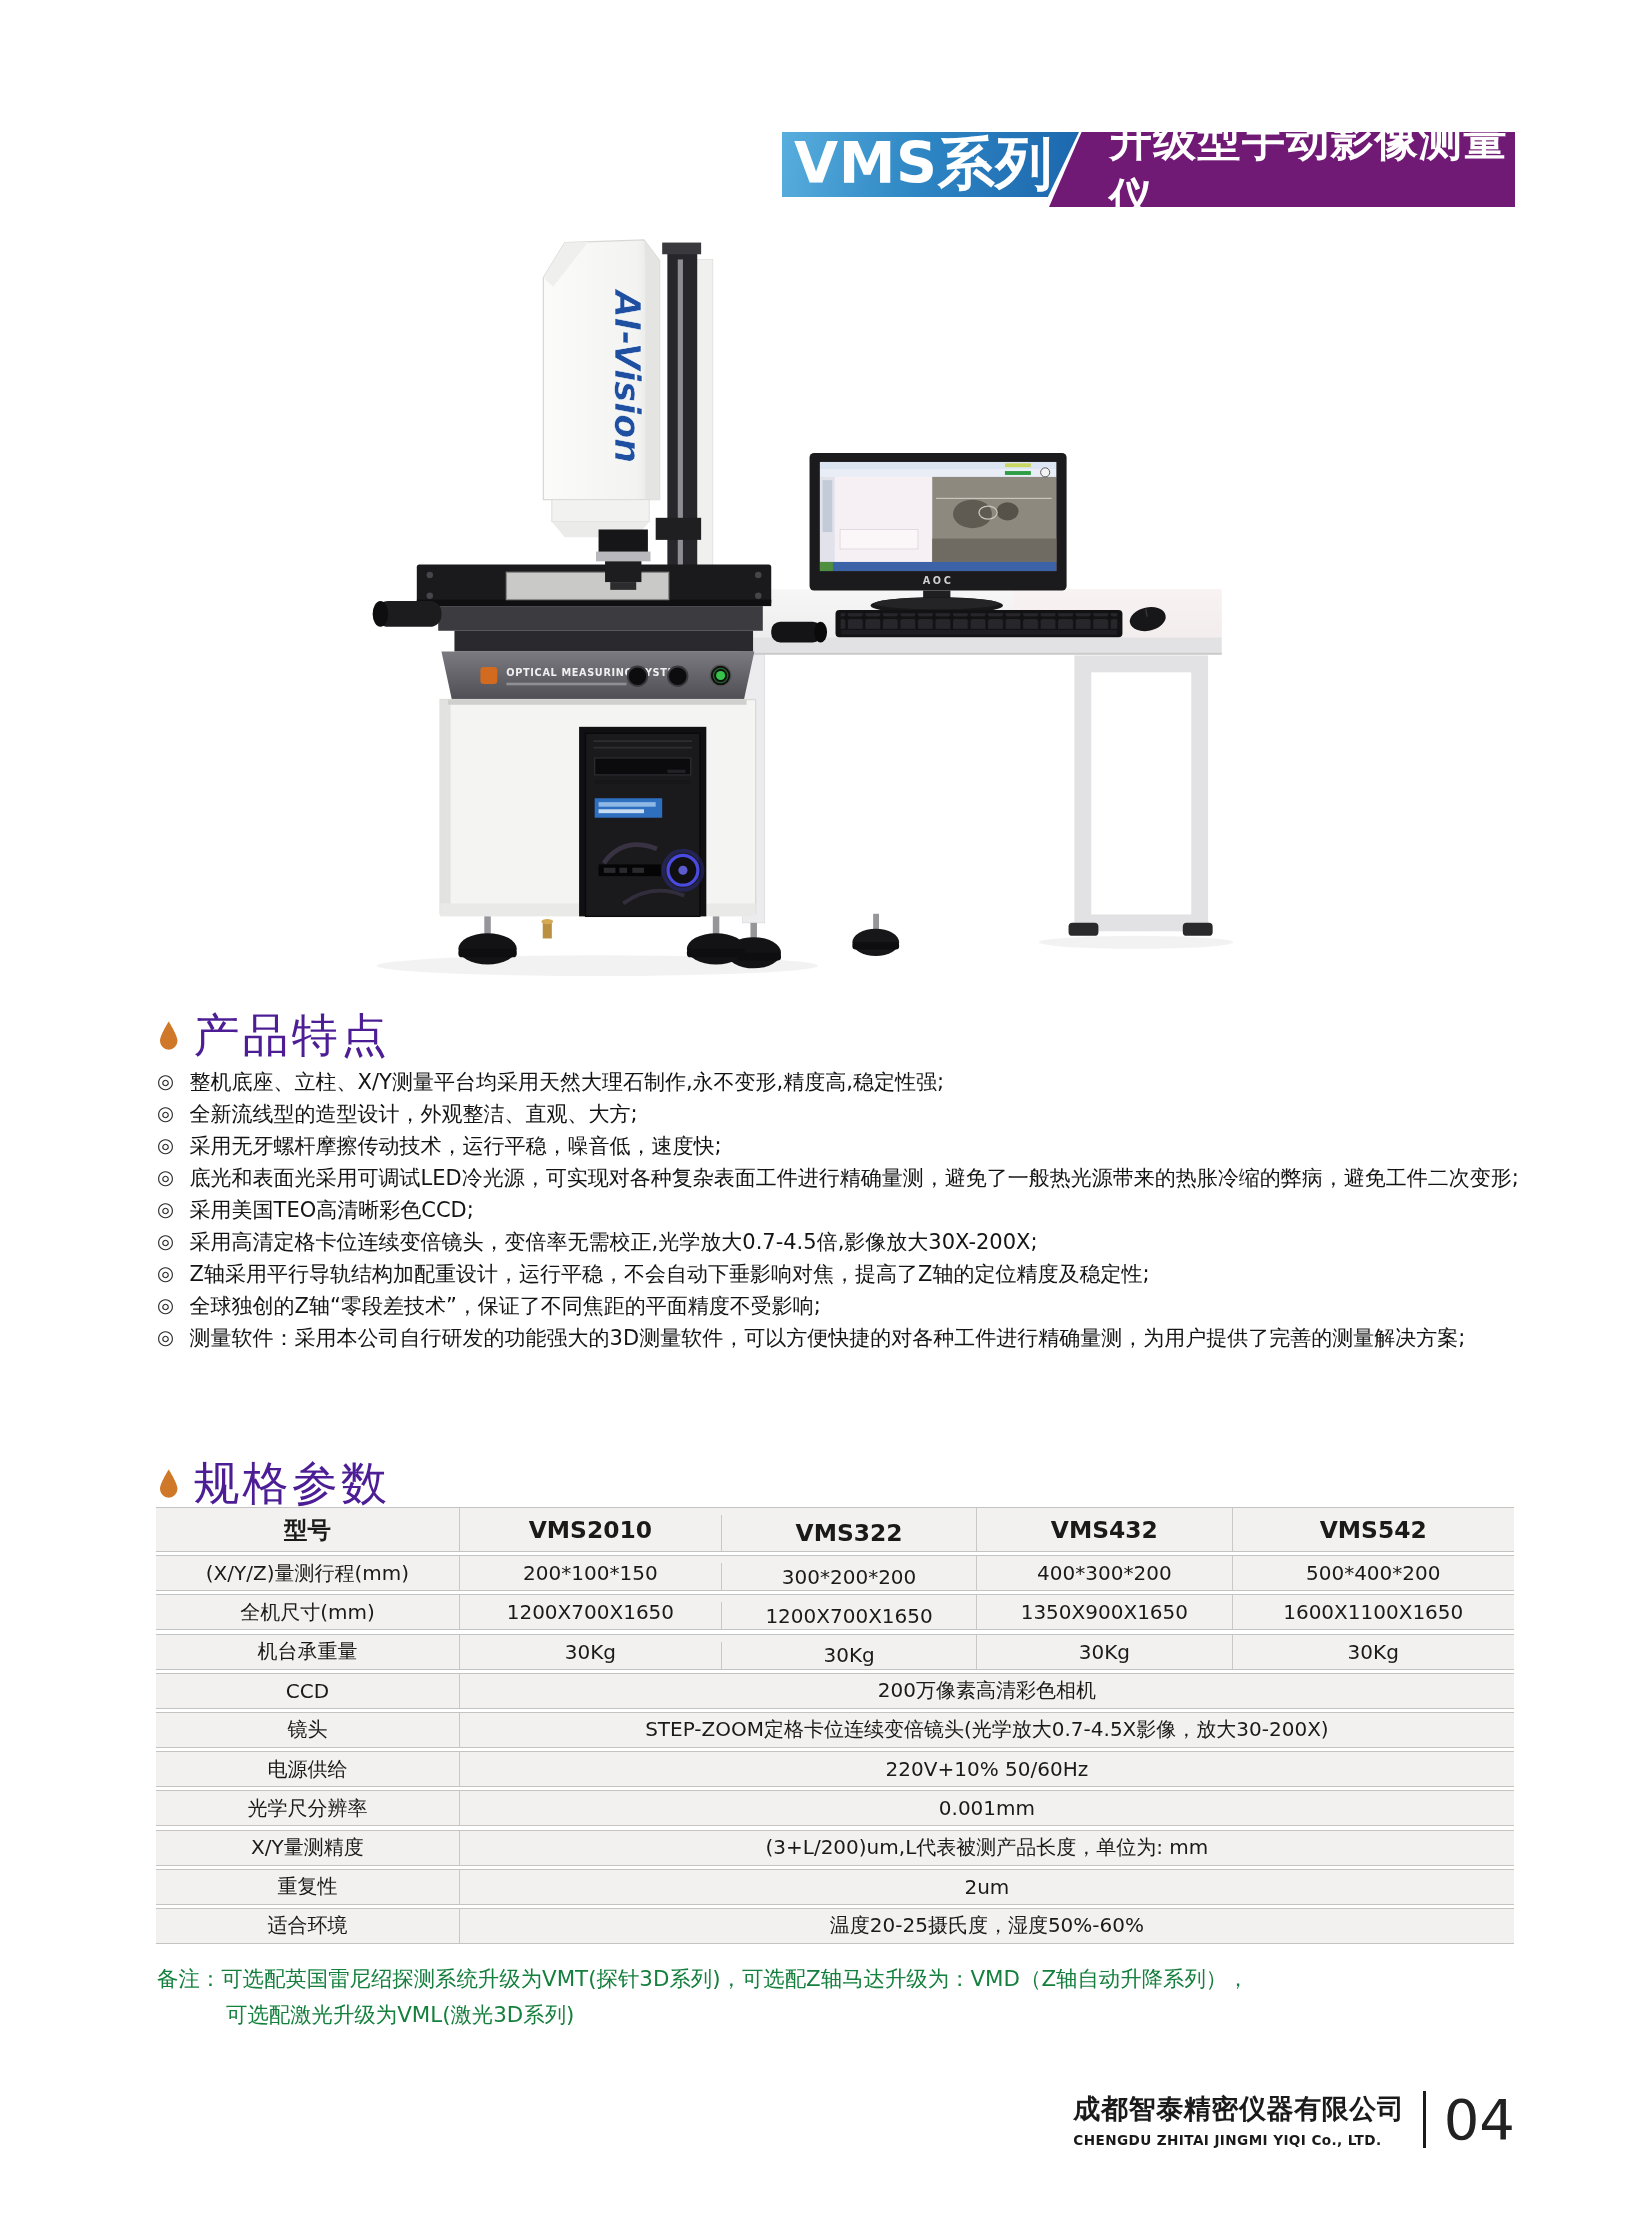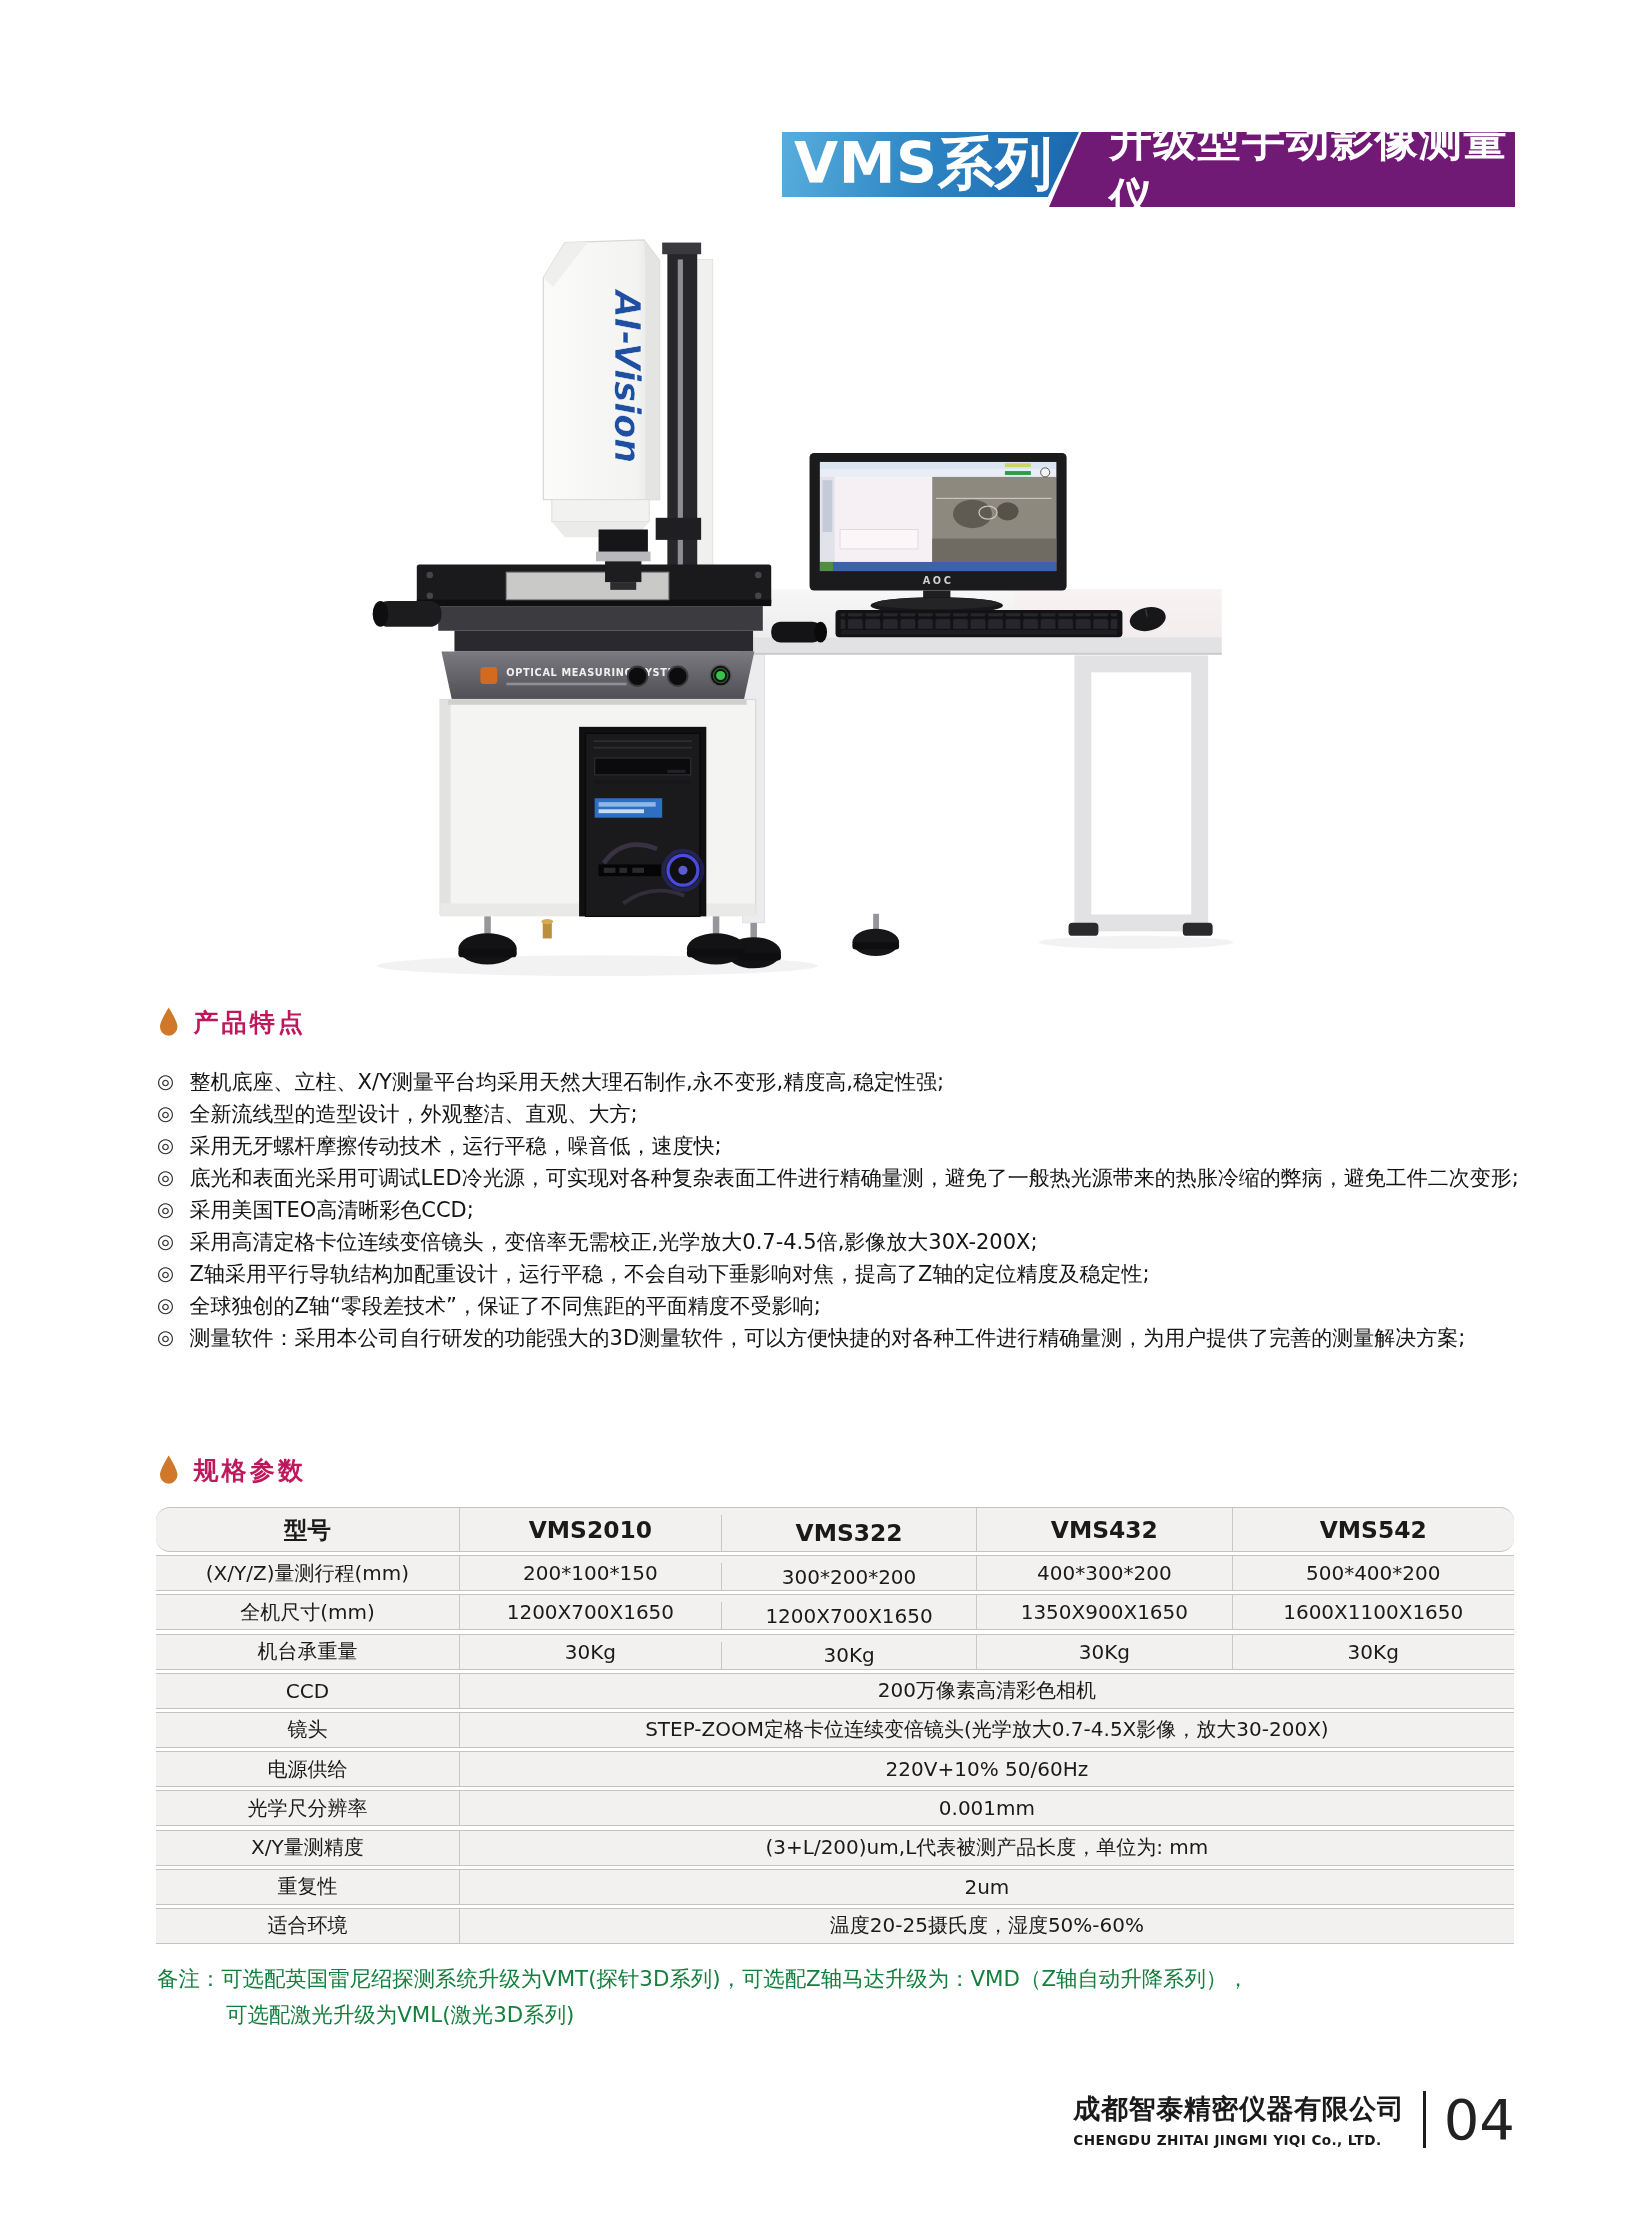--- a/index.html
+++ b/index.html
@@ -20,29 +20,29 @@
   .banner-gray{
     position:absolute;left:1049px;top:132px;width:466px;height:75px;
     background:#701a75;
     clip-path:polygon(7% 0,100% 0,100% 100%,0 100%);
     color:#fff;font-size:43px;font-weight:bold;letter-spacing:1.3px;
     display:flex;align-items:center;padding-left:60px;box-sizing:border-box;
   }
   
   .sec-head{position:absolute;display:flex;align-items:center;gap:13px;}
   .drop-icon{width:23.4px;height:34px;flex:0 0 auto;}
-  .sec-title{font-size:25px;font-weight:bold;color:#be185d;letter-spacing:3.2px;}
+  .sec-title{font-size:46px;font-weight:normal;color:#4c1d95;letter-spacing:3.2px;}
   
   .feature-list{position:absolute;left:157px;top:1066px;list-style:none;margin:0;padding:0;}
   .feature-item{display:flex;gap:15.6px;font-size:21px;line-height:32px;color:#141414;white-space:nowrap;}
   .feature-bullet{color:#2b2b2b;font-size:19.5px;flex:0 0 auto;}
   
   .spec-table{position:absolute;left:156px;top:1507px;width:1358px;}
   .t-row{display:flex;height:34px;background:#f2f1ef;border-top:1.3px solid #c4c3c1;border-bottom:1.3px solid #c4c3c1;margin-bottom:3.2px;}
-  .t-row.head{height:43px;border-radius:14px;}
+  .t-row.head{height:43px;}
   .t-cell{display:flex;align-items:center;justify-content:center;font-size:20px;color:#1a1a1a;border-left:1.3px solid #c9c8c6;box-sizing:border-box;text-align:center;}
   .t-cell:first-child{border-left:none;}
   .t-row.head .t-cell{font-weight:bold;font-size:23.4px;}
   .c0{width:22.3%;}.c1{width:19.3%;}.c2{width:18.8%;margin-top:7px;}.c3{width:18.8%;}.c4{width:20.8%;}
   .cspan{flex:1;}
   
   .note{position:absolute;left:157px;top:1961px;font-size:21.4px;line-height:36px;color:#15803d;}
   .note-row{white-space:nowrap;}
   .note-indent{padding-left:69px;}
   

